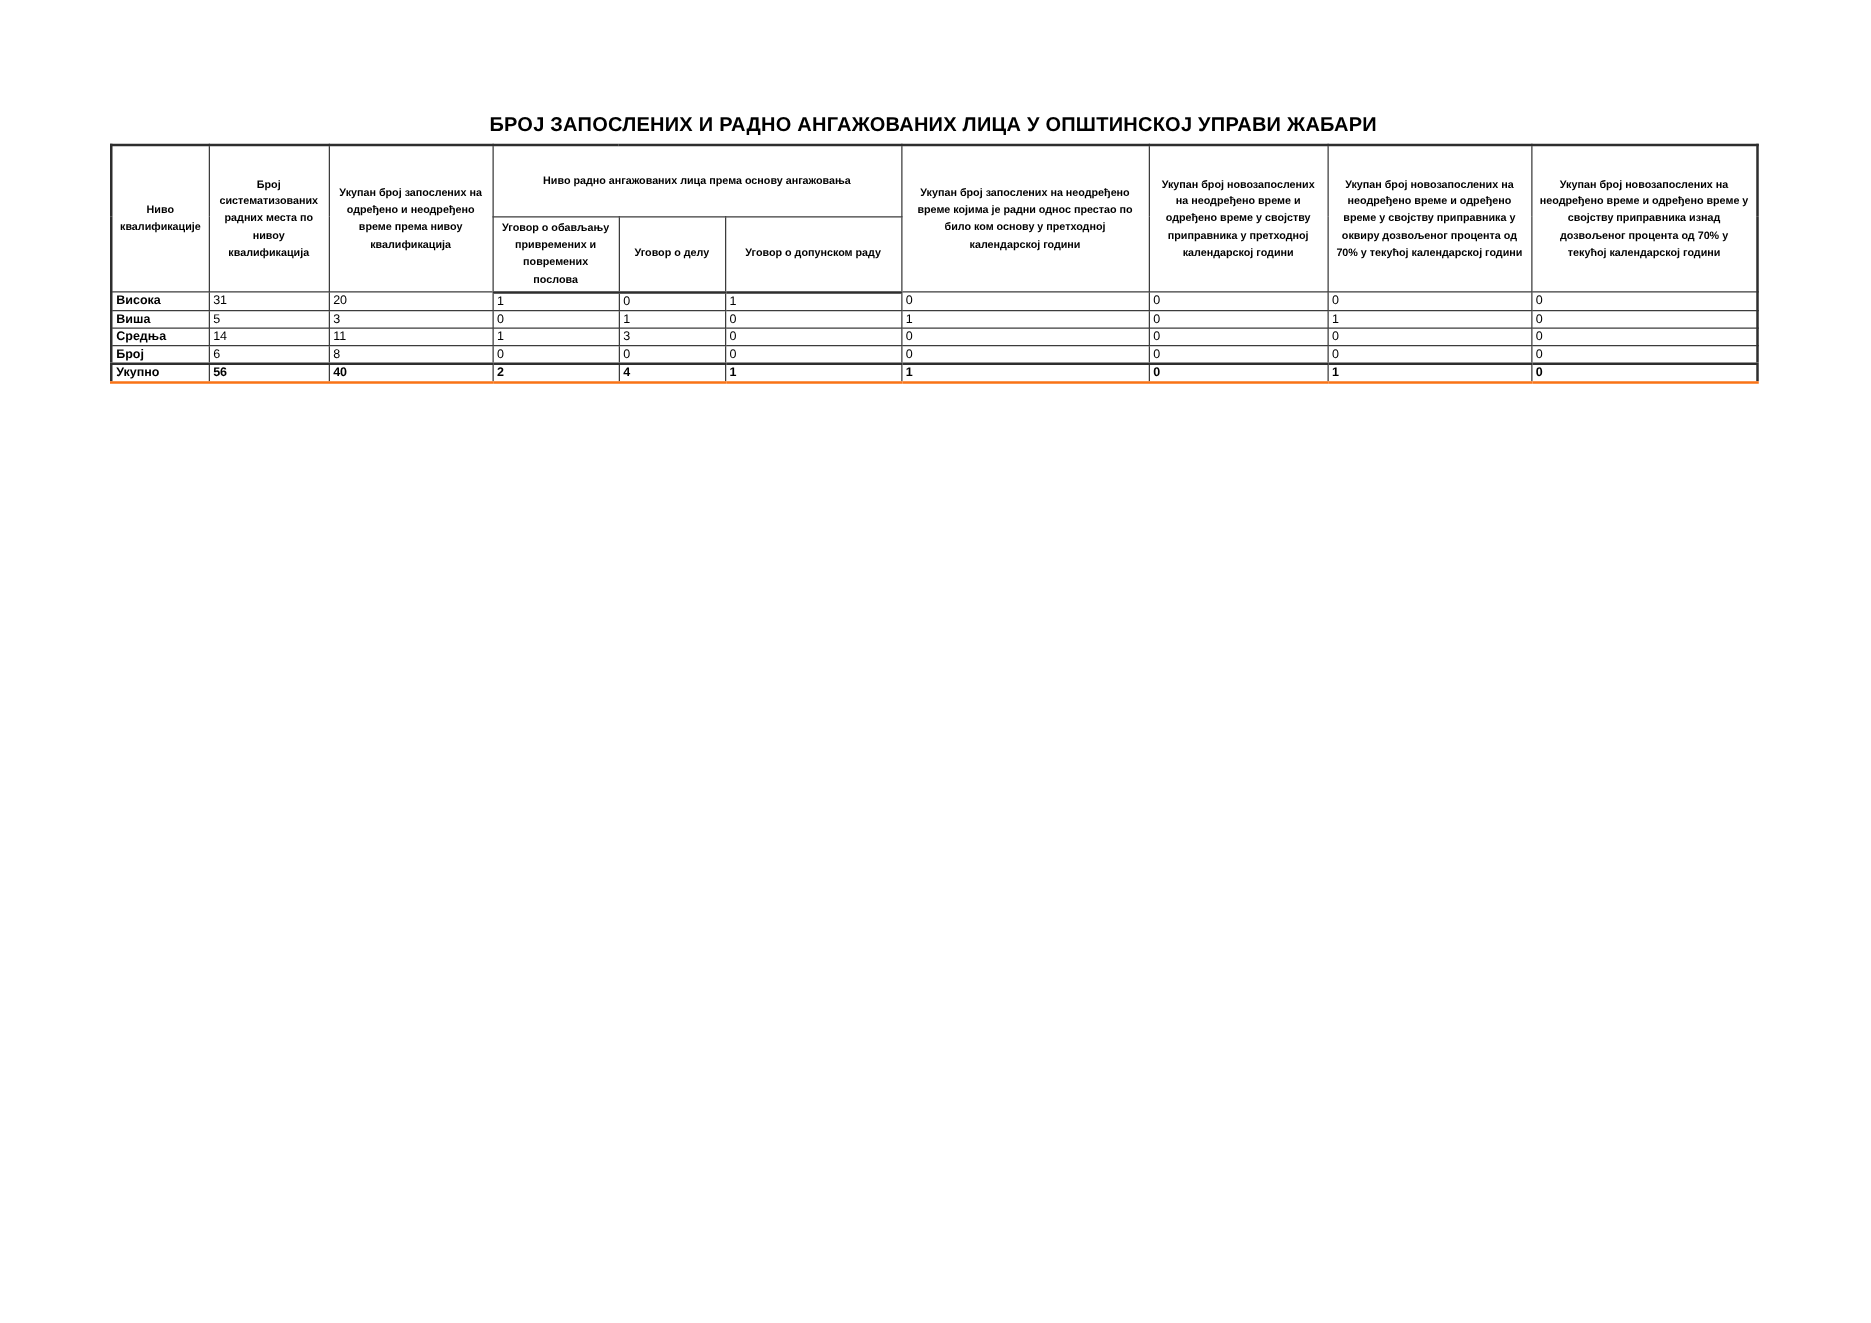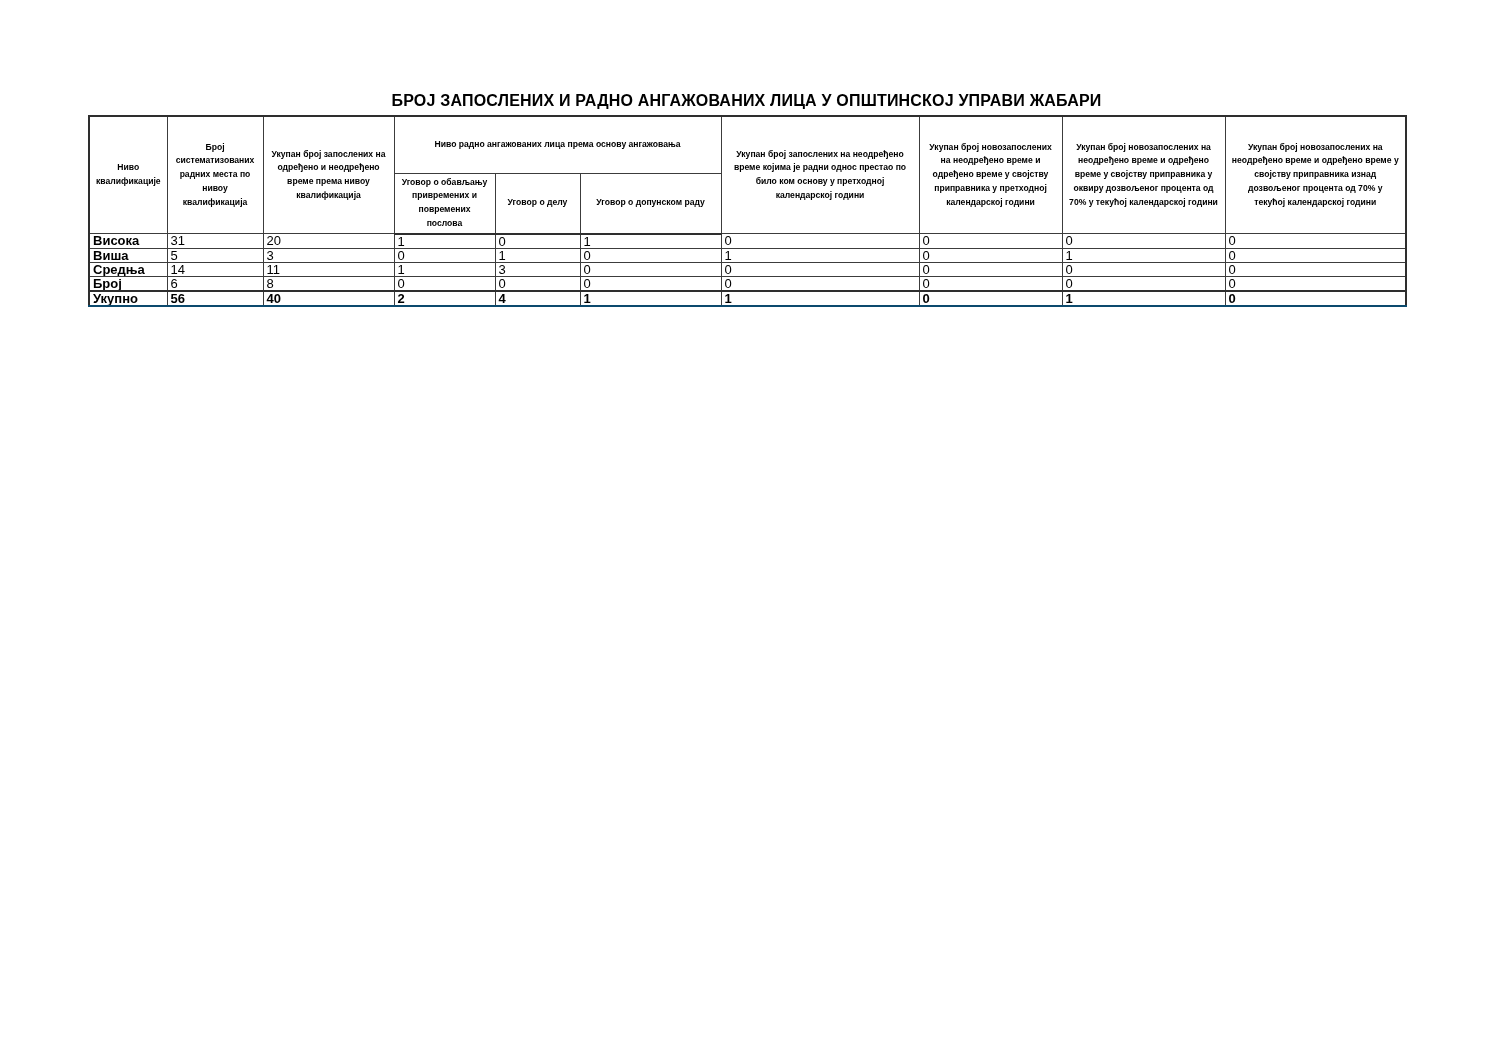--- a/index.html
+++ b/index.html
@@ -23,26 +23,26 @@
   }
   table.emp th{
     font-size:8.6px; font-weight:bold; text-align:center; vertical-align:middle;
     padding:2px 6px; line-height:1.6;
   }
   tr.group-row th{ height:57px; }
   tr.sub-row th{ height:39px;text-align:center; }
   tr.sub-row th, th.span-head{ border-bottom:2px solid #2e2e2e; }
 
   table.emp td{
-    font-size:13px; height:13.5px; padding:0 3px;
+    font-size:10px; height:13.5px; padding:0 3px;
     vertical-align:middle; line-height:13px;
   }
   td.row-label{ text-align:left; font-weight:bold; }
   td.num{ }
-  tr.total-row td{ font-weight:bold; border-top:2px solid #2e2e2e; border-bottom:2px solid #0c4a6e; height:15px; }
+  tr.total-row td{ font-weight:bold; border-top:2px solid #2e2e2e; border-bottom:2px solid #f97316; height:15px; }
 </style>
 </head>
 <body>
 
 <div class="page-title">БРОЈ ЗАПОСЛЕНИХ И РАДНО АНГАЖОВАНИХ ЛИЦА У ОПШТИНСКОЈ УПРАВИ ЖАБАРИ</div>
 
 <table class="emp">
   <colgroup>
     <col style="width:78px">
       <col style="width:96px">

